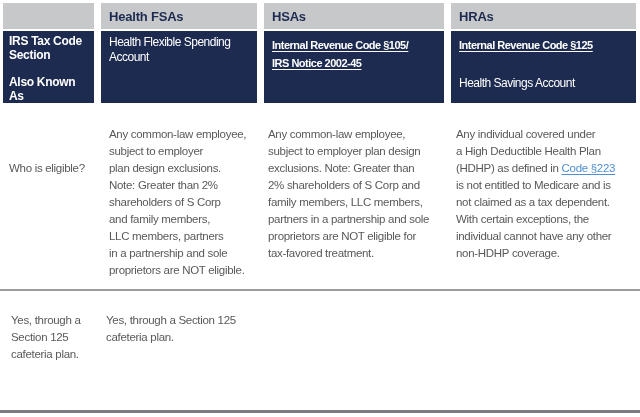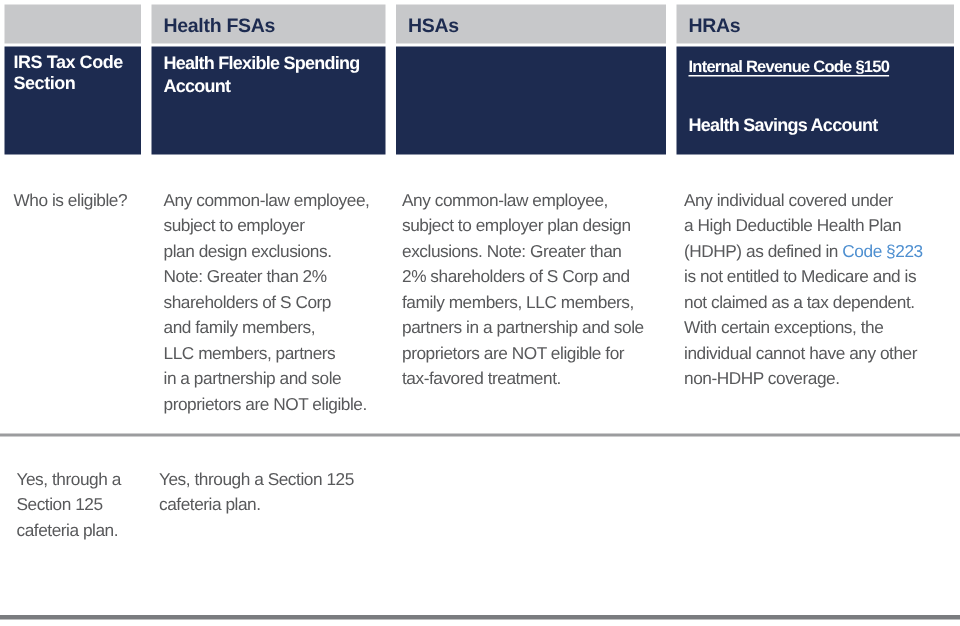--- a/index.html
+++ b/index.html
@@ -59,51 +59,52 @@
   }
   .nlabel {
     font-size: 12px;
     font-weight: bold;
     letter-spacing: -0.3px;
     line-height: 13.5px;
     white-space: pre-line;
   }
   .aka {
     font-size: 12px;
-    font-weight: bold;
+    font-weight: normal;
     letter-spacing: -0.5px;
     line-height: 15px;
     white-space: pre-line;
   }
 
   
   .bcell {
     font-size: 11.5px;
     color: #58595b;
     letter-spacing: -0.3px;
     line-height: 17px;
     white-space: pre-line;
   }
-  .c1 { padding-left: 6px; }
+  .c1 { padding-left: 6px; margin-top: 34px; }
   .c2 { padding-left: 8px; }
   .c3 { padding-left: 4px; }
   .c4 { padding-left: 5px; }
 
   .row-eligible { margin-top: 23px; min-height: 153px; }
   .row-funding  { margin-top: 21px; min-height: 68px; }
 
   .divider {
     width: 640px;
     margin-left: -3px;
   }
   .divider.light { margin-top: 10px; height: 2px; background: #9b9c9e; }
   .divider.dark  { margin-top: 30px; height: 3px; background: #7a7c7f; }
 
   .link {
     color: #4e8fd0;
+    text-decoration: underline;
     text-underline-offset: 2px;
     cursor: pointer;
   }
 </style>
 </head>
 <body>
 
 <div class="screen">
 
   <div class="grid">
@@ -116,30 +117,35 @@
     </div>
     <div class="hcell">
       <span>HRAs</span>
     </div>
   </div>
 
   <div class="grid navy-block">
     <div class="ncell label-cell">
       <div class="ntop nlabel">IRS Tax Code
 Section</div>
+      <div class="nlabel">Also Known As</div>
     </div>
     <div class="ncell">
       <div class="aka">Health Flexible Spending
 Account</div>
     </div>
     <div class="ncell">
+      <div class="ntop">
+        <span class="code-link">Internal Revenue Code §105/
+IRS Notice 2002-45</span>
+      </div>
     </div>
     <div class="ncell">
       <div class="ntop">
-        <span class="code-link">Internal Revenue Code §150</span>
+        <span class="code-link">Internal Revenue Code §125</span>
       </div>
       <div class="aka">Health Savings Account</div>
     </div>
   </div>
 
   <div class="grid row-eligible">
     <div class="bcell c1">Who is eligible?</div>
     <div class="bcell c2">Any common-law employee,
 subject to employer
 plan design exclusions.

